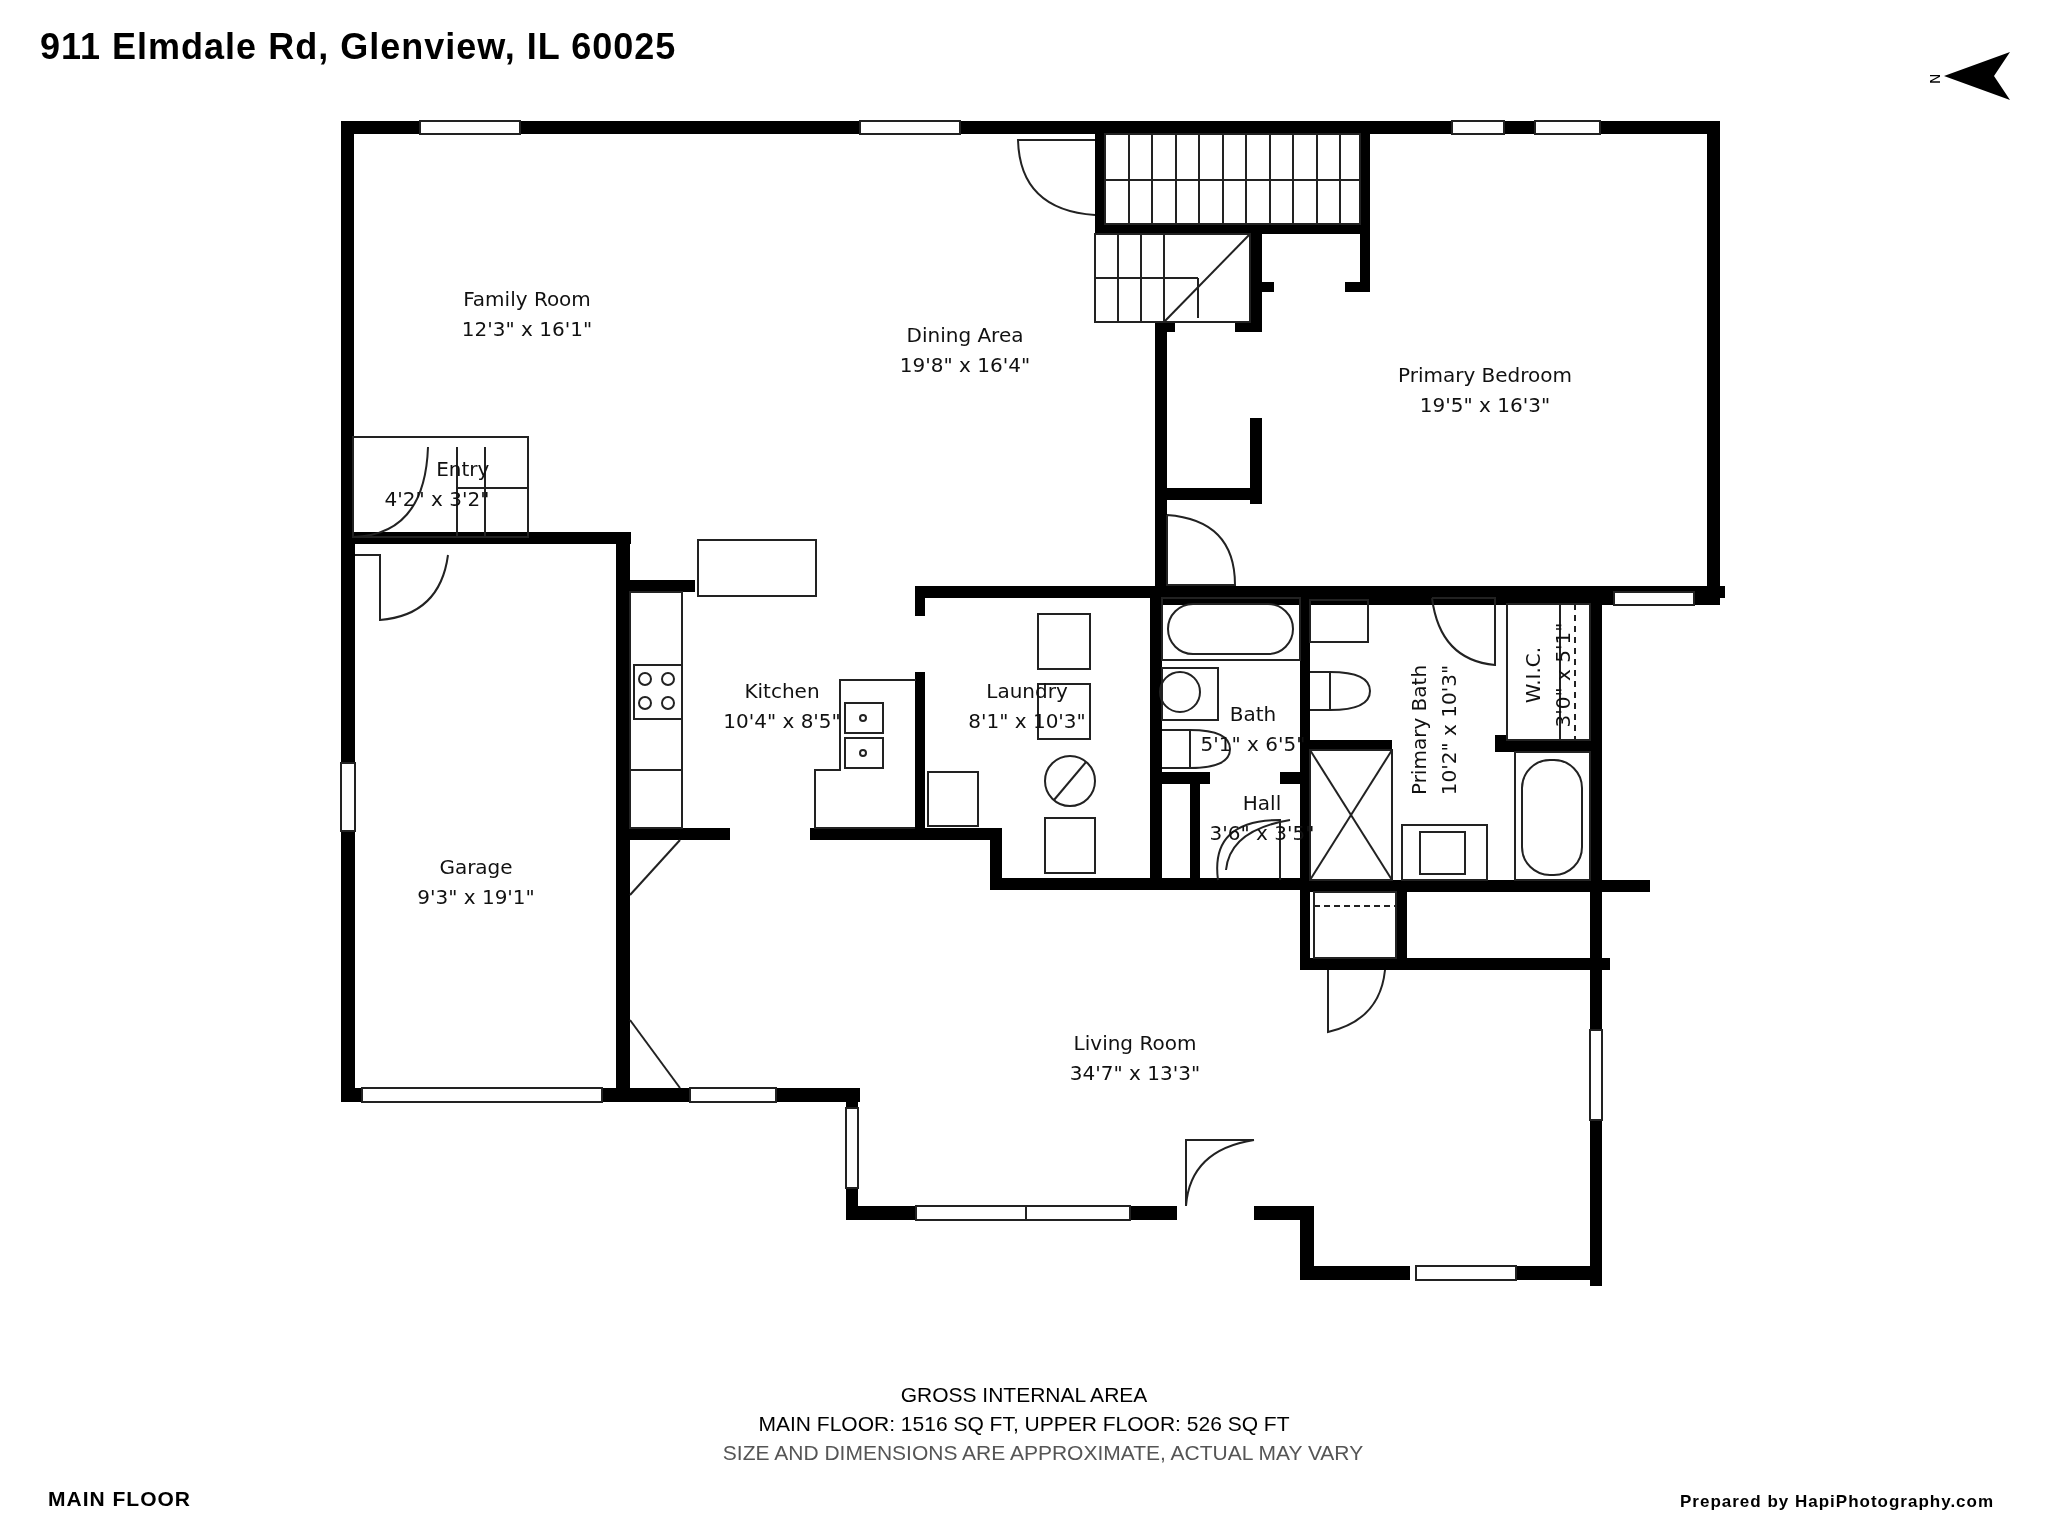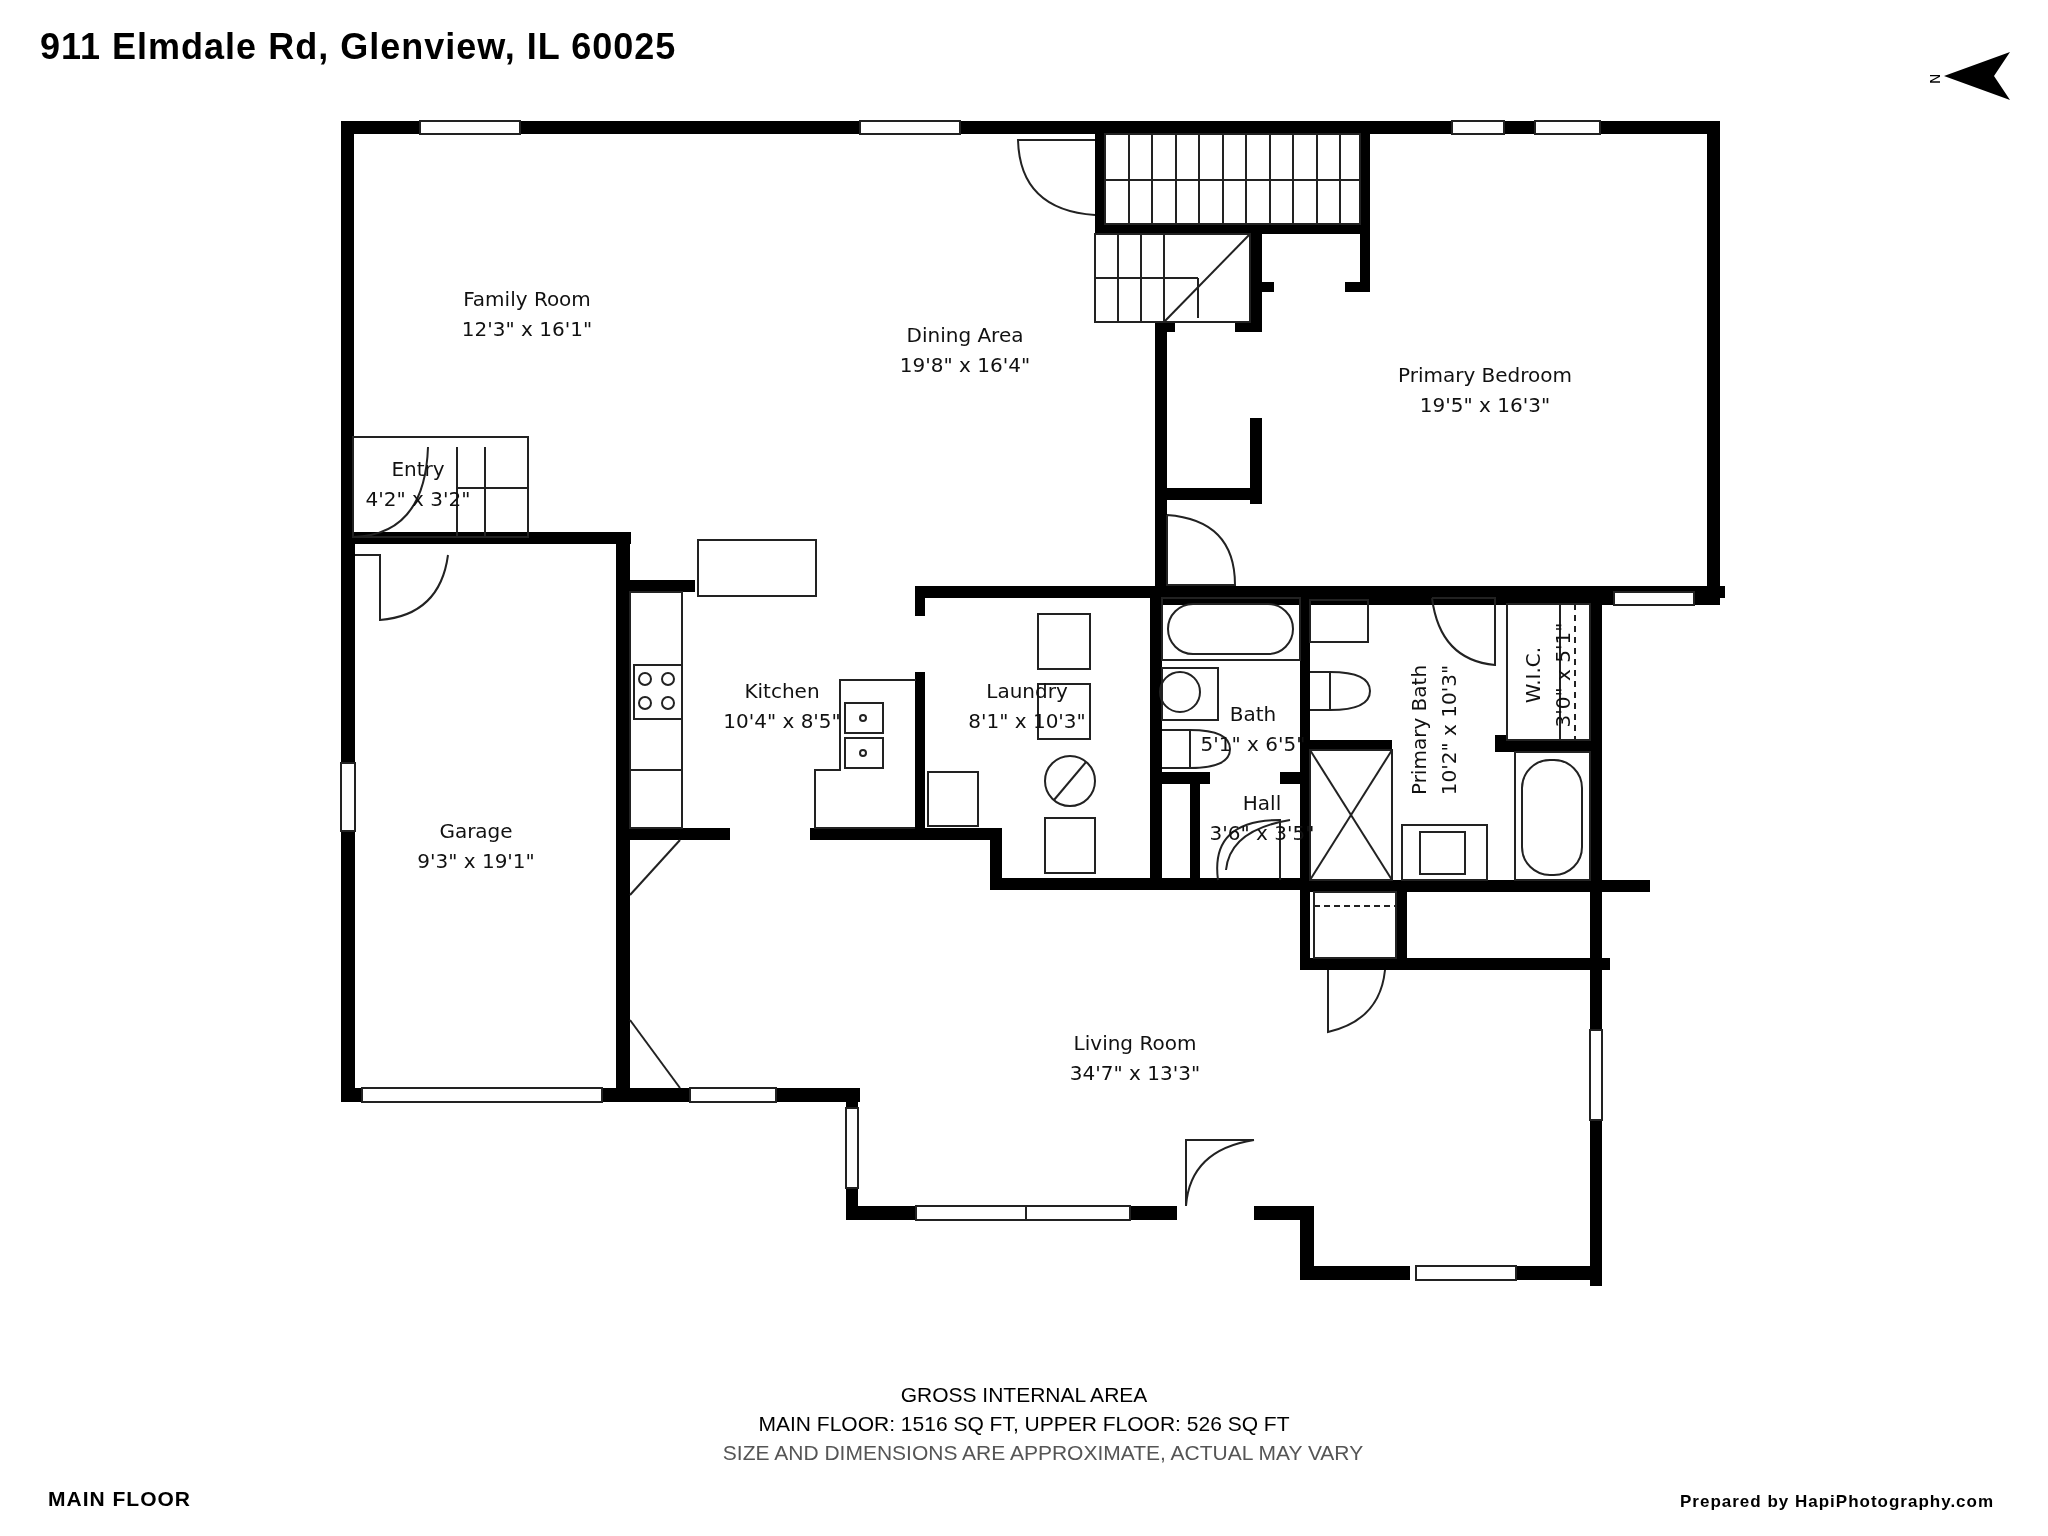--- a/index.html
+++ b/index.html
@@ -217,21 +217,21 @@
   <span class="dim">12'3" x 16'1"</span>
 </div>
 <div class="room-label" style="left:925px;top:320px;margin-left:40px;">
   <span class="name">Dining Area</span>
   <span class="dim">19'8" x 16'4"</span>
 </div>
 <div class="room-label" style="left:1485px;top:360px;">
   <span class="name">Primary Bedroom</span>
   <span class="dim">19'5" x 16'3"</span>
 </div>
-<div class="room-label" style="left:418px;top:454px;">
+<div class="room-label" style="left:437px;top:454px;text-align:right;">
   <span class="name">Entry</span>
   <span class="dim">4'2" x 3'2"</span>
 </div>
 <div class="room-label" style="left:782px;top:676px;">
   <span class="name">Kitchen</span>
   <span class="dim">10'4" x 8'5"</span>
 </div>
 <div class="room-label" style="left:1027px;top:676px;">
   <span class="name">Laundry</span>
   <span class="dim">8'1" x 10'3"</span>
@@ -245,21 +245,21 @@
   <span class="dim">3'6" x 3'5"</span>
 </div>
 <div class="room-label vert" style="left:1434px;top:730px;">
   <span class="name">Primary Bath</span>
   <span class="dim">10'2" x 10'3"</span>
 </div>
 <div class="room-label vert" style="left:1548px;top:675px;">
   <span class="name">W.I.C.</span>
   <span class="dim">3'0" x 5'1"</span>
 </div>
-<div class="room-label" style="left:476px;top:816px;">
+<div class="room-label" style="left:476px;top:852px;">
   <span class="name">Garage</span>
   <span class="dim">9'3" x 19'1"</span>
 </div>
 <div class="room-label" style="left:1135px;top:1028px;">
   <span class="name">Living Room</span>
   <span class="dim">34'7" x 13'3"</span>
 </div>
 
 <div class="area">
   <span class="line">GROSS INTERNAL AREA</span>

